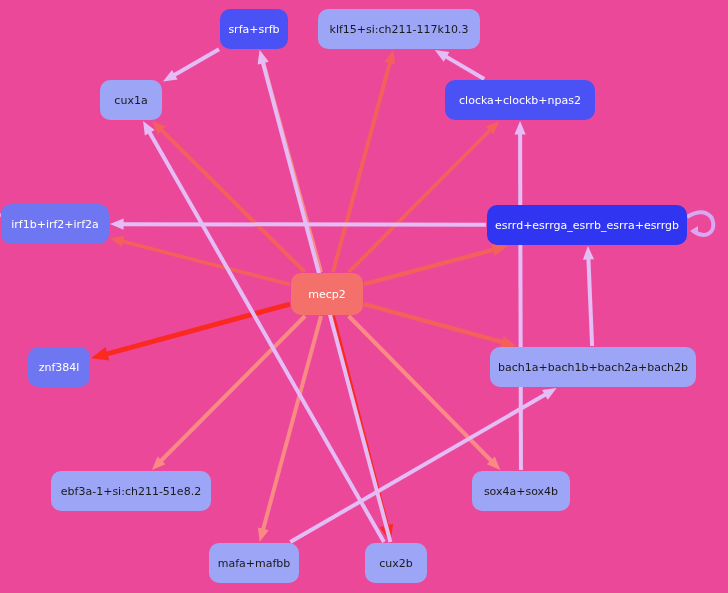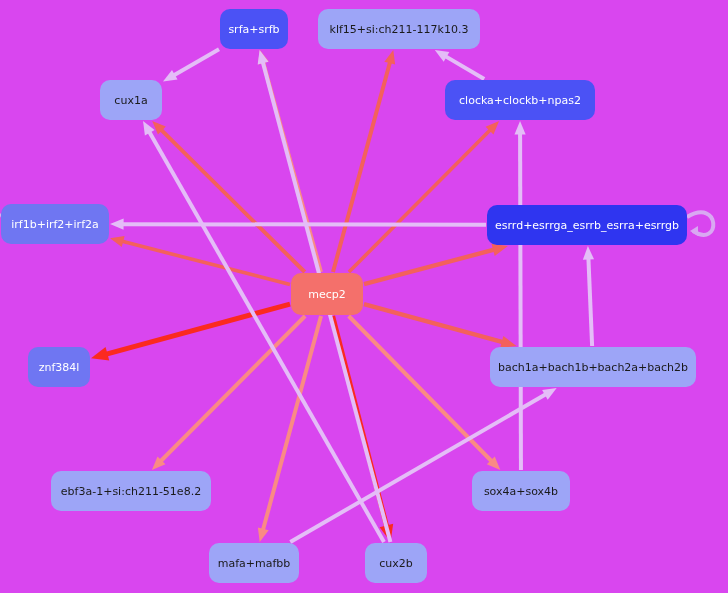--- a/index.html
+++ b/index.html
@@ -10,21 +10,21 @@
   body {
     width: 728px;
     height: 593px;
     font-family: "DejaVu Sans", "Liberation Sans", sans-serif;
     overflow: hidden;
   }
   #graph-root {
     position: relative;
     width: 728px;
     height: 593px;
-    background: #d946ef;
+    background: #ec4899;
   }
   svg#network-svg {
     position: absolute;
     top: 0;
     left: 0;
     width: 728px;
     height: 593px;
     display: block;
   }
   .node-rect {

